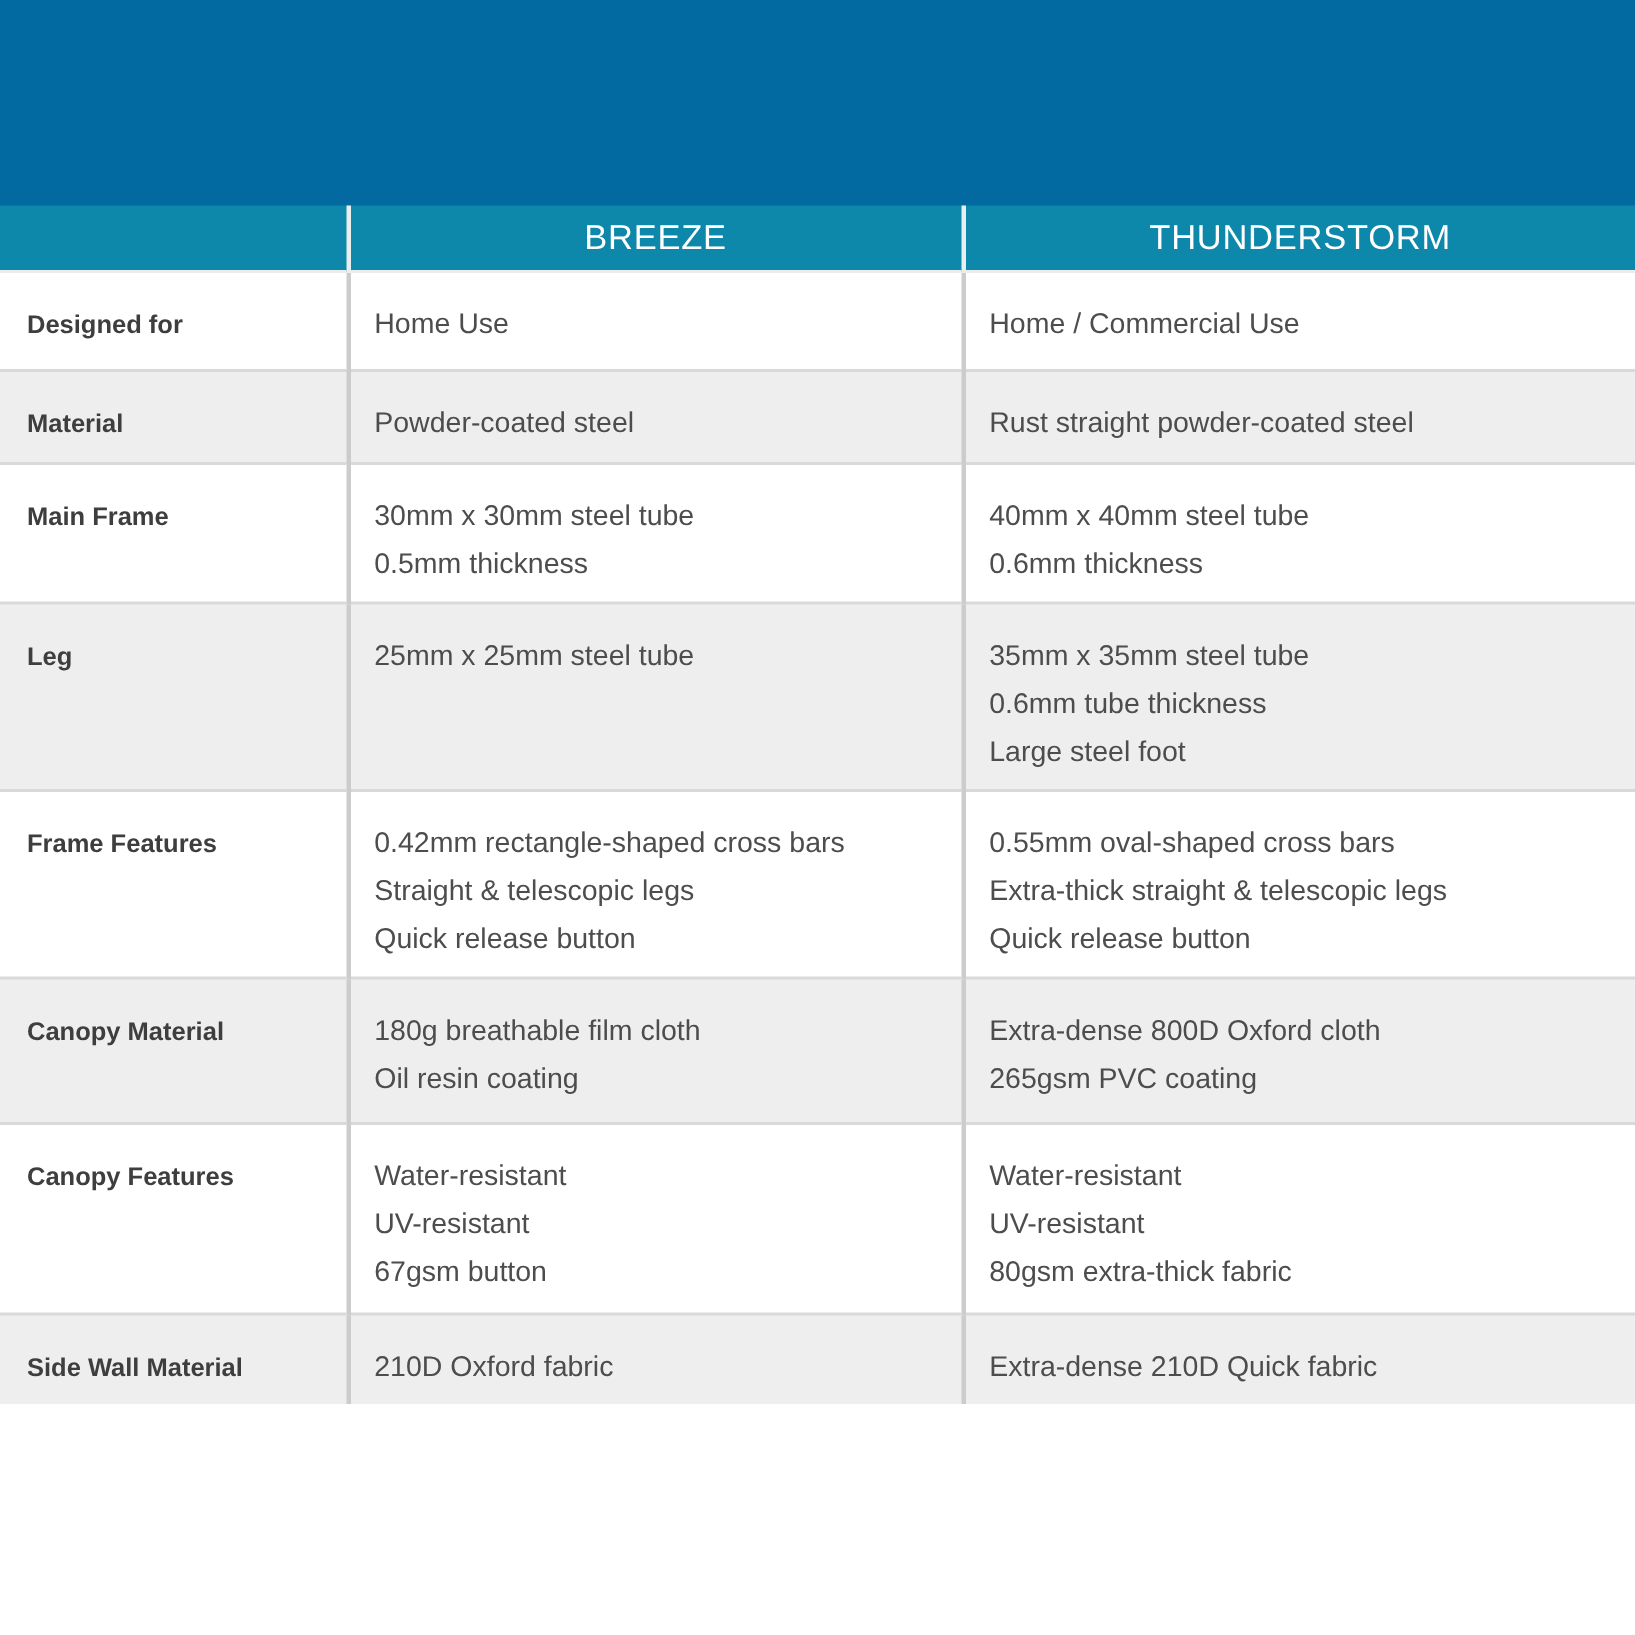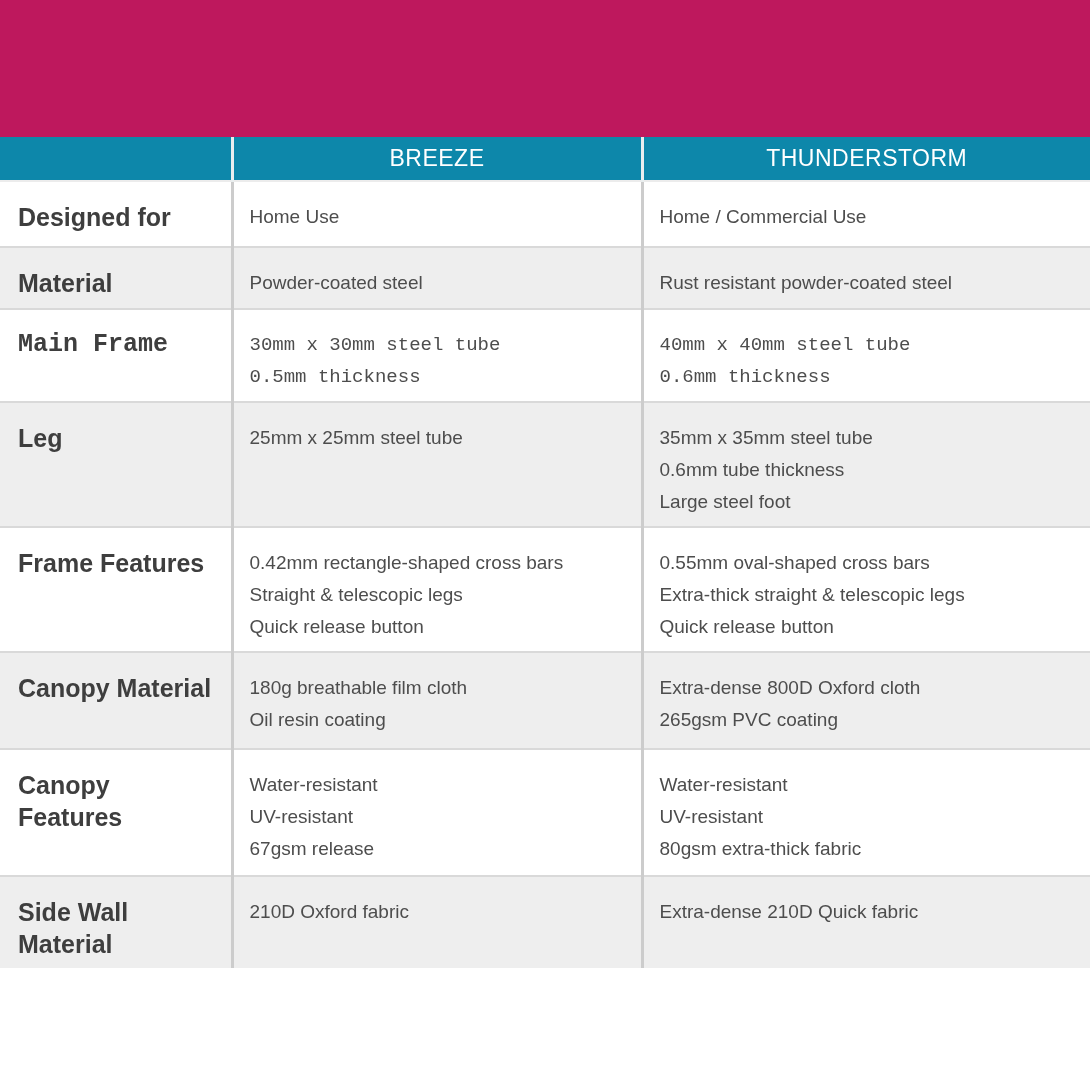--- a/index.html
+++ b/index.html
@@ -9,21 +9,21 @@
     height: 1090px;
     background: #ffffff;
     font-family: "Liberation Sans", "DejaVu Sans", sans-serif;
     overflow: hidden;
   }
 
   .page {
     position: relative;
     width: 1090px;
     height: 864px;
-    background: #be185d;
+    background: #0369a1;
     padding-left: 20px;
   }
 
   table.compare {
     position: absolute;
     top: 137px;
     left: 0;
     width: 1090px;
     border-collapse: collapse;
     table-layout: fixed;
@@ -55,38 +55,38 @@
   }
   tbody th:not(:last-child), tbody td:not(:last-child) {
     border-right: 3px solid #cccccc;
   }
   tbody tr:last-child th, tbody tr:last-child td { border-bottom: none; }
 
   tbody tr:nth-child(even) { background: #eeeeee; }
   tbody tr:nth-child(odd)  { background: #ffffff; }
 
   tbody th {
-    font-size: 25px;
+    font-size: 17px;
     font-weight: 700;
     color: #3e3e3e;
     padding: 19px 10px 8px 18px;
     line-height: 32px;
   }
   tbody td {
     font-size: 19px;
     font-weight: 400;
     color: #4d4d4d;
     padding: 19px 12px 8px 16px;
   }
   .cell-line { line-height: 32px; }
 
   
   tbody tr:nth-child(1) > * { height: 66px; }
   tbody tr:nth-child(2) > * { height: 62px; margin-top: 43px; }
-  tbody tr:nth-child(3) > * { height: 90px; font-family: Liberation Mono, monospace; }
+  tbody tr:nth-child(3) > * { height: 90px; }
   tbody tr:nth-child(4) > * { height: 124px; }
   tbody tr:nth-child(5) > * { height: 124px; margin-left: 42px; }
   tbody tr:nth-child(6) > * { height: 97px; }
   tbody tr:nth-child(7) > * { height: 127px; margin-left: 46px; }
   tbody tr:nth-child(8) > * { height: 60px; }
 </style>
 </head>
 <body>
 
 <div class="page">
@@ -112,21 +112,21 @@
         <td>
             <div class="cell-line">Home / Commercial Use</div>
           </td>
       </tr>
       <tr>
         <th>Material</th>
         <td>
             <div class="cell-line">Powder-coated steel</div>
           </td>
         <td>
-            <div class="cell-line">Rust resistant powder-coated steel</div>
+            <div class="cell-line">Rust straight powder-coated steel</div>
           </td>
       </tr>
       <tr>
         <th>Main Frame</th>
         <td>
             <div class="cell-line">30mm x 30mm steel tube</div>
             <div class="cell-line">0.5mm thickness</div>
           </td>
         <td>
             <div class="cell-line">40mm x 40mm steel tube</div>
@@ -166,21 +166,21 @@
         <td>
             <div class="cell-line">Extra-dense 800D Oxford cloth</div>
             <div class="cell-line">265gsm PVC coating</div>
           </td>
       </tr>
       <tr>
         <th>Canopy Features</th>
         <td>
             <div class="cell-line">Water-resistant</div>
             <div class="cell-line">UV-resistant</div>
-            <div class="cell-line">67gsm release</div>
+            <div class="cell-line">67gsm button</div>
           </td>
         <td>
             <div class="cell-line">Water-resistant</div>
             <div class="cell-line">UV-resistant</div>
             <div class="cell-line">80gsm extra-thick fabric</div>
           </td>
       </tr>
       <tr>
         <th>Side Wall Material</th>
         <td>

